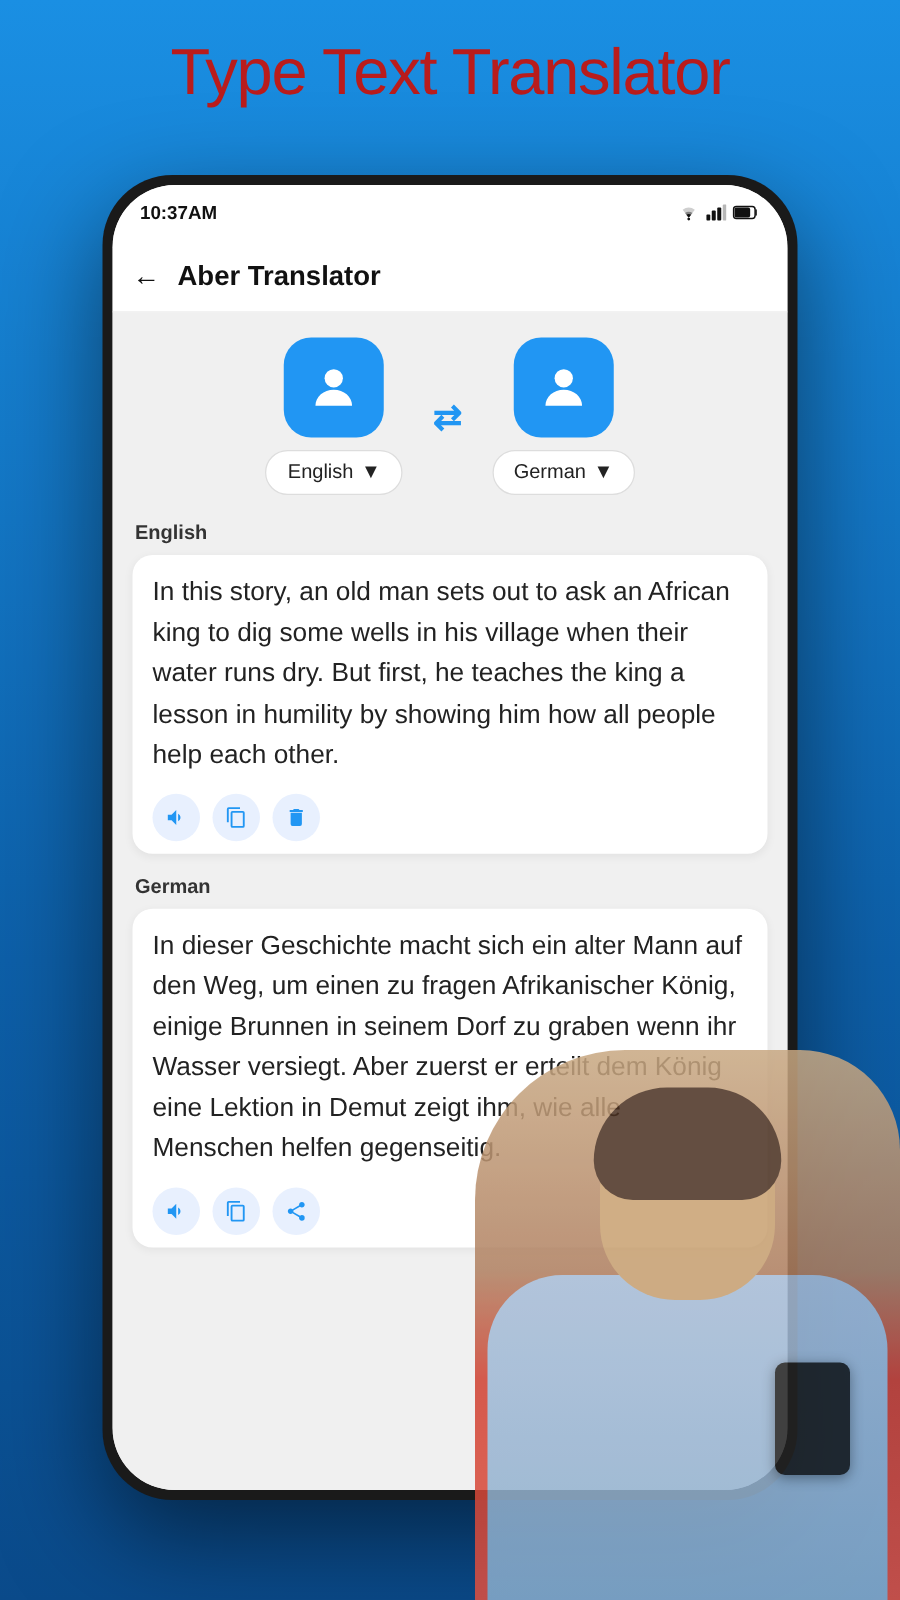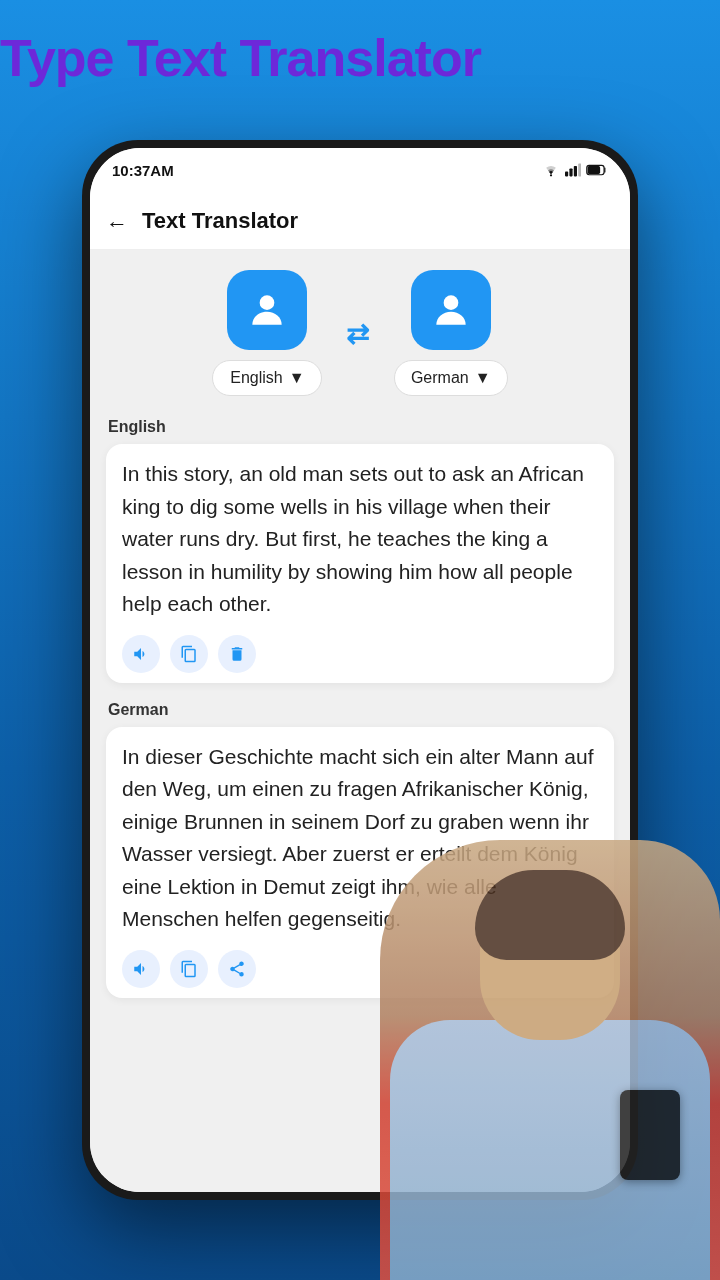--- a/index.html
+++ b/index.html
@@ -10,24 +10,24 @@
       font-family: 'Segoe UI', Arial, sans-serif;
       overflow: hidden;
       position: relative;
     }
 
     
     .page-title {
       position: absolute;
       top: 28px;
       left: 0; right: 0;
-      text-align: left;
-      color: #6d28d9;
+      text-align: center;
+      color: #b91c1c;
       font-size: 52px;
-      font-weight: 700;
+      font-weight: 400;
       letter-spacing: -1px;
     }
 
     
     .phone-frame {
       position: absolute;
       top: 140px;
       left: 82px;
       width: 556px;
       height: 1060px;
@@ -225,21 +225,21 @@
         <svg width="22" height="12" viewBox="0 0 28 14" fill="none" stroke="#111" stroke-width="1.5">
           <rect x="1" y="1" width="22" height="12" rx="3"></rect>
           <rect x="2" y="2" width="16" height="10" rx="2" fill="#111" stroke="none"></rect>
           <path d="M24 4.5v5" stroke="#111" stroke-width="1.5" stroke-linecap="round"></path>
         </svg>
       </div>
     </div>
 
     <div class="app-header">
       <span class="back-btn">←</span>
-      <span class="app-header-title">Text Translator</span>
+      <span class="app-header-title">Aber Translator</span>
     </div>
 
     <div class="app-content">
 
       <div class="lang-selector-row">
 
         <div class="lang-picker">
           <div class="lang-avatar">
             <svg viewBox="0 0 24 24">
               <circle cx="12" cy="8" r="4"></circle>

